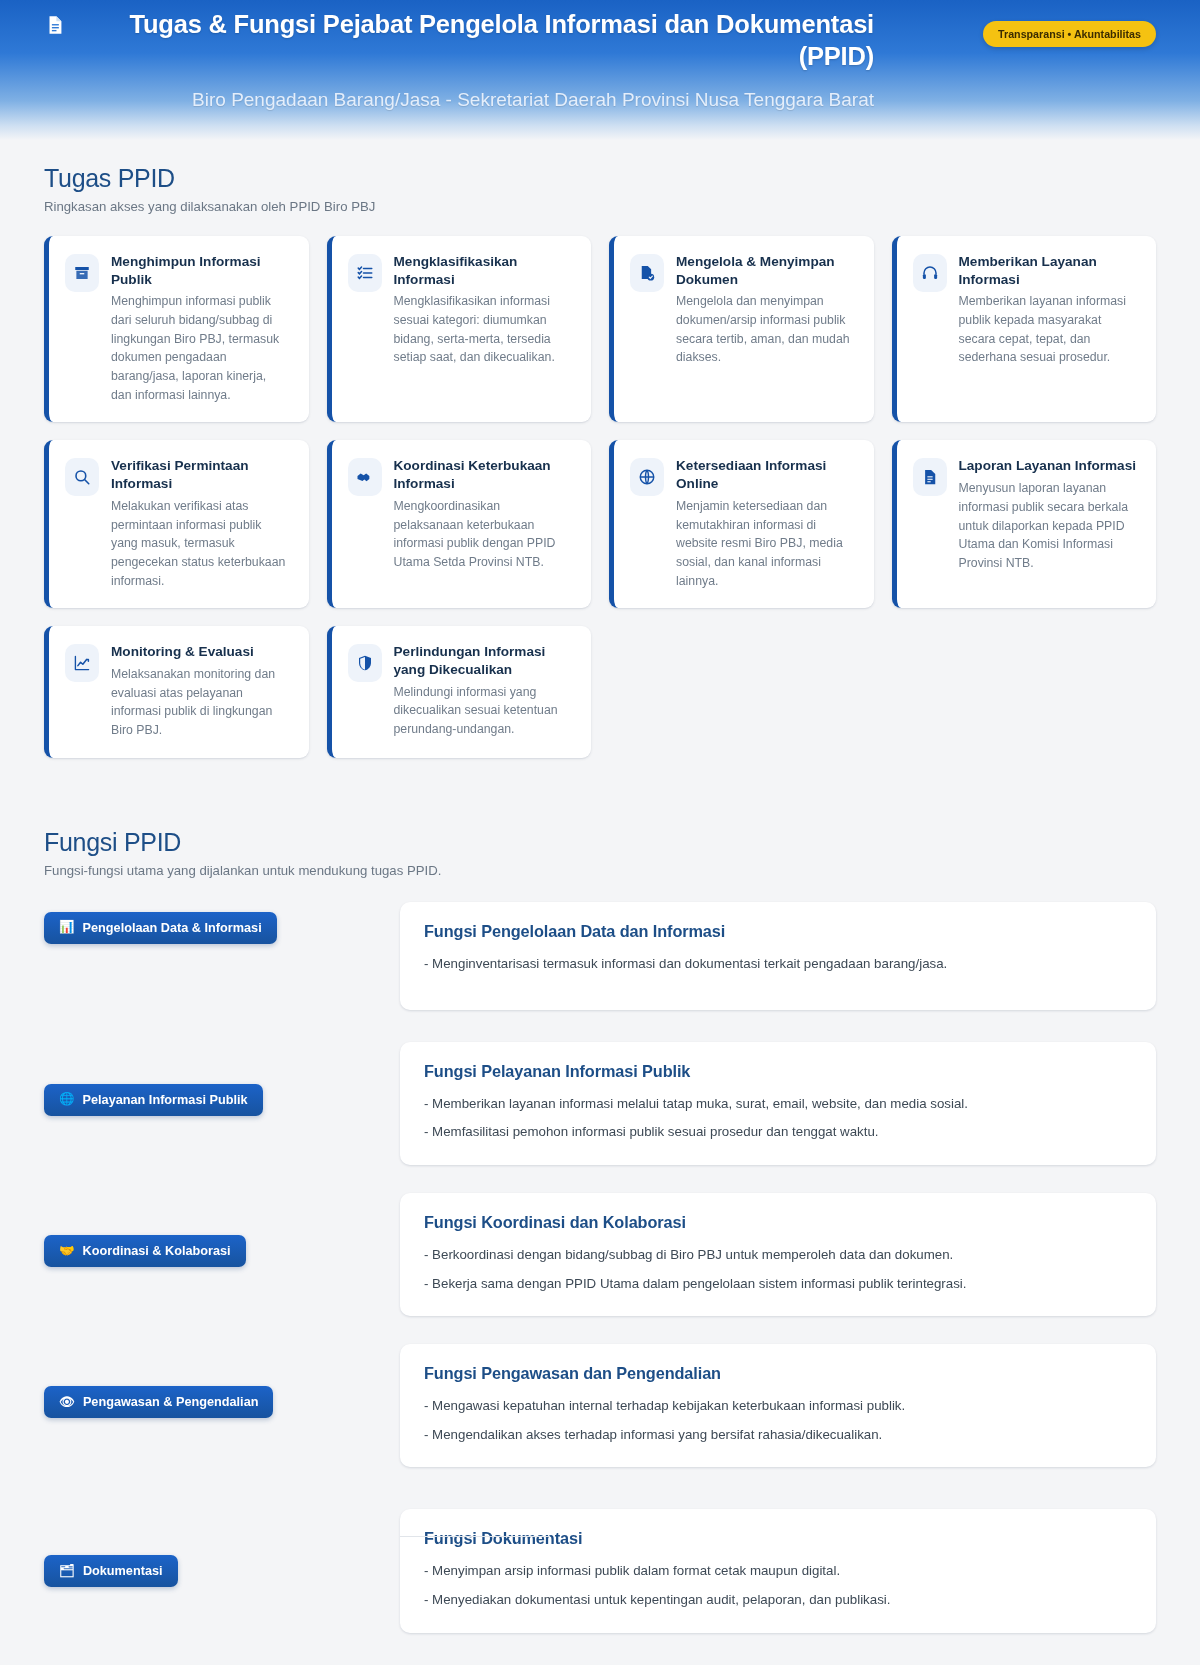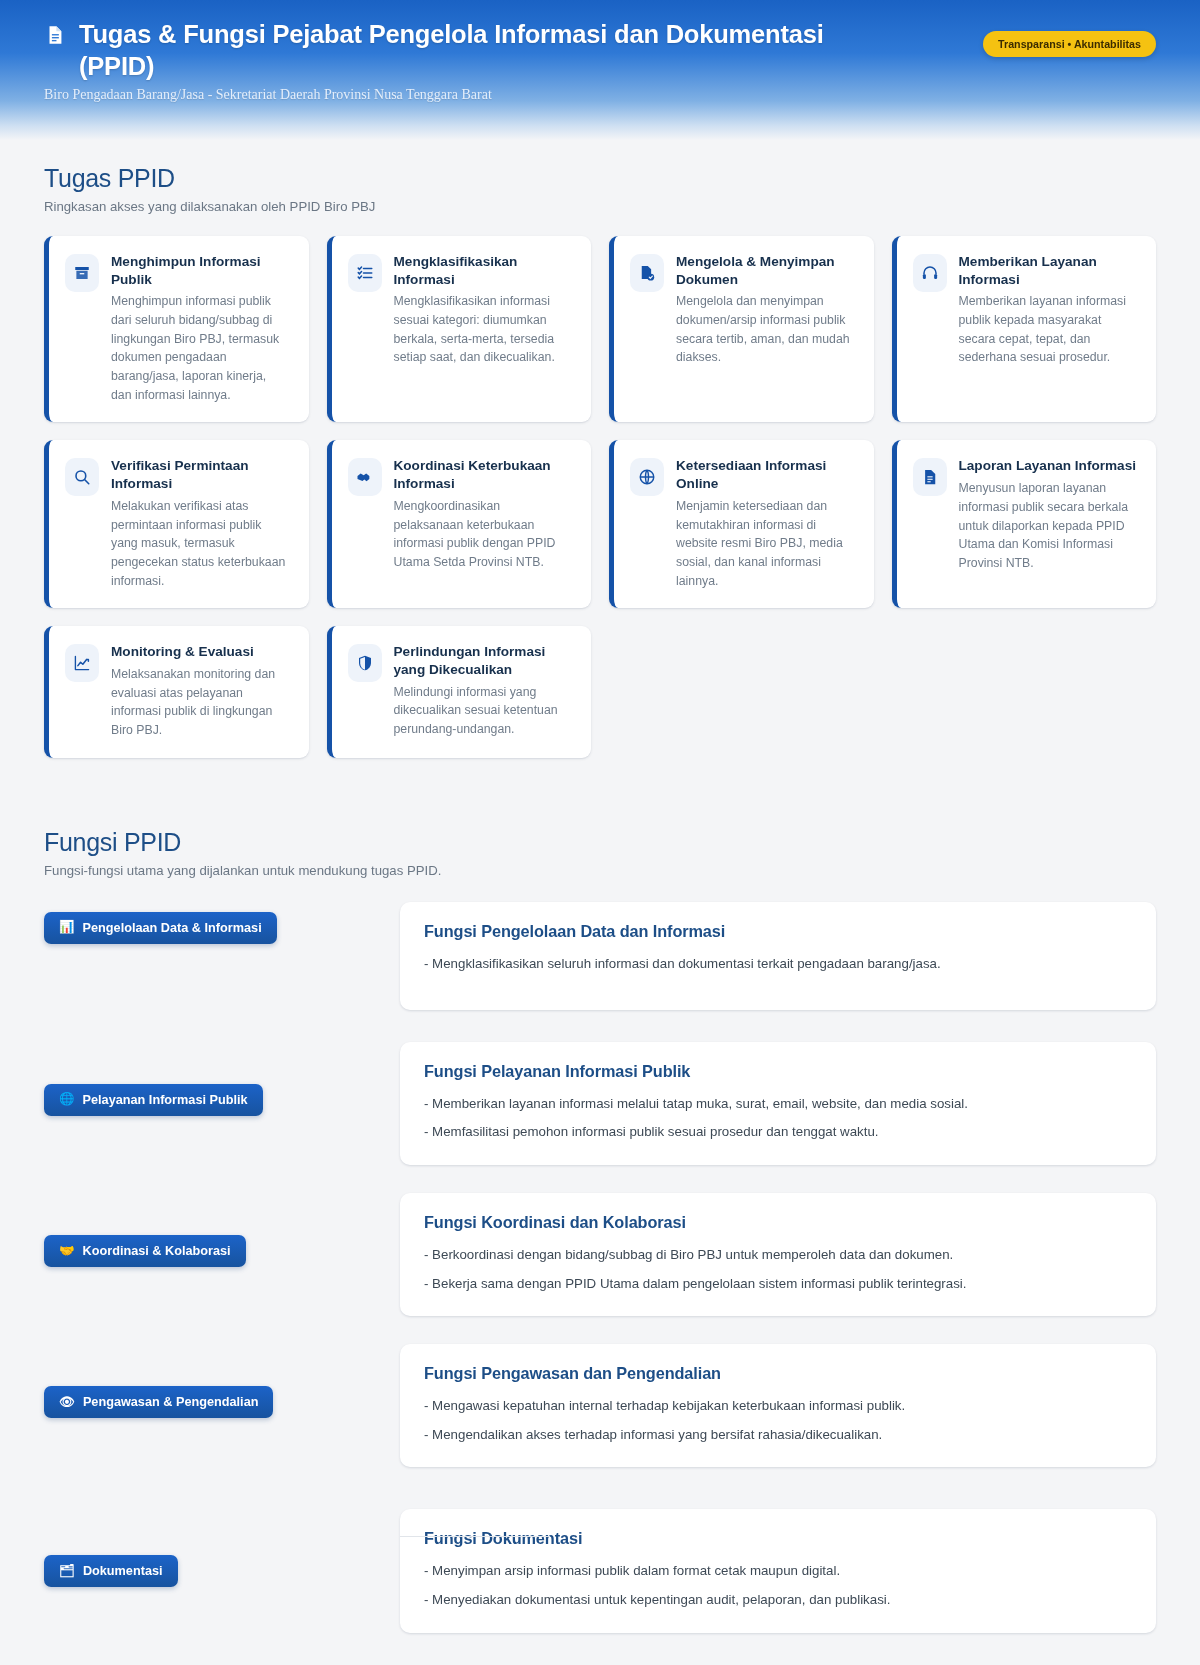--- a/index.html
+++ b/index.html
@@ -11,21 +11,22 @@
     color: #1f2d3d;
   }
   body { width: 1200px; min-height: 1665px; position: relative; overflow-x: hidden; }
 
   
   .hero {
     position: relative;
     width: 100%;
     height: 140px;
     background: linear-gradient(180deg, #1a62c4 0%, #2f79d6 38%, #7fb0e4 72%, #cfe0f2 90%, #f4f5f7 100%);
-    padding: 18px 44px 0 44px;
+    padding: 8px 44px 0 44px;
+    text-align: right;
   }
   .hero-inner {
     display: flex;
     align-items: flex-start;
     justify-content: space-between;
     max-width: 1112px;
   }
   .hero-left { max-width: 830px; }
   .hero-title {
     display: flex;
@@ -38,26 +39,25 @@
     letter-spacing: -0.2px;
     text-shadow: 0 1px 2px rgba(0,0,0,.18);
   }
   .hero-doc-icon {
     flex: 0 0 auto;
     margin-top: 3px;
     width: 22px;
     height: 26px;
   }
   .hero-subtitle {
-    margin-top: 2px;
-    font-size: 14px;
+    margin-top: 14px;
+    font-size: 19px;
     color: #e4eefb;
     line-height: 1.4;
     text-shadow: 0 1px 1px rgba(0,0,0,.12);
-    font-family: Liberation Serif, serif;
   }
   .hero-badge {
     flex: 0 0 auto;
     margin-top: 13px;
     background: #f5c211;
     color: #3b2c00;
     font-size: 10.7px;
     font-weight: bold;
     padding: 7px 15px;
     border-radius: 20px;
@@ -254,21 +254,21 @@
         <span class="task-icon">
           <svg viewBox="0 0 24 24" fill="none" stroke="currentColor" stroke-width="2" stroke-linecap="round" aria-hidden="true">
             <path d="M10 6h11M10 12h11M10 18h11"></path>
               <path d="M3 5.5l1.6 1.6L7.4 4"></path>
               <path d="M3 11.5l1.6 1.6L7.4 10"></path>
               <path d="M3 17.5l1.6 1.6L7.4 16"></path>
           </svg>
         </span>
         <div class="task-body">
           <h3 class="task-title">Mengklasifikasikan Informasi</h3>
-          <p class="task-desc">Mengklasifikasikan informasi sesuai kategori: diumumkan berkala, serta-merta, tersedia setiap saat, dan dikecualikan.</p>
+          <p class="task-desc">Mengklasifikasikan informasi sesuai kategori: diumumkan bidang, serta-merta, tersedia setiap saat, dan dikecualikan.</p>
         </div>
       </article>
 
       <article class="task-card">
         <span class="task-icon">
           <svg viewBox="0 0 24 24" fill="currentColor" aria-hidden="true">
             <path d="M5 2.5h8l4.5 4.5V20H5z"></path>
               <circle cx="17" cy="17.5" r="4.6"></circle>
               <path d="M15 17.6l1.4 1.5 2.8-3" stroke="#eef3fa" stroke-width="1.5" fill="none" stroke-linecap="round"></path>
           </svg>
@@ -386,21 +386,21 @@
 
       <div class="fungsi-row r0">
         <div class="pill-cell">
           <button class="pill">
             <span class="pill-emoji">📊</span>
             <span>Pengelolaan Data &amp; Informasi</span>
           </button>
         </div>
         <div class="fungsi-card">
           <h3 class="fungsi-title">Fungsi Pengelolaan Data dan Informasi</h3>
-          <p class="fungsi-point">- Mengklasifikasikan seluruh informasi dan dokumentasi terkait pengadaan barang/jasa.</p>
+          <p class="fungsi-point">- Menginventarisasi termasuk informasi dan dokumentasi terkait pengadaan barang/jasa.</p>
         </div>
       </div>
 
       <div class="fungsi-row r1">
         <div class="pill-cell">
           <button class="pill">
             <span class="pill-emoji">🌐</span>
             <span>Pelayanan Informasi Publik</span>
           </button>
         </div>

